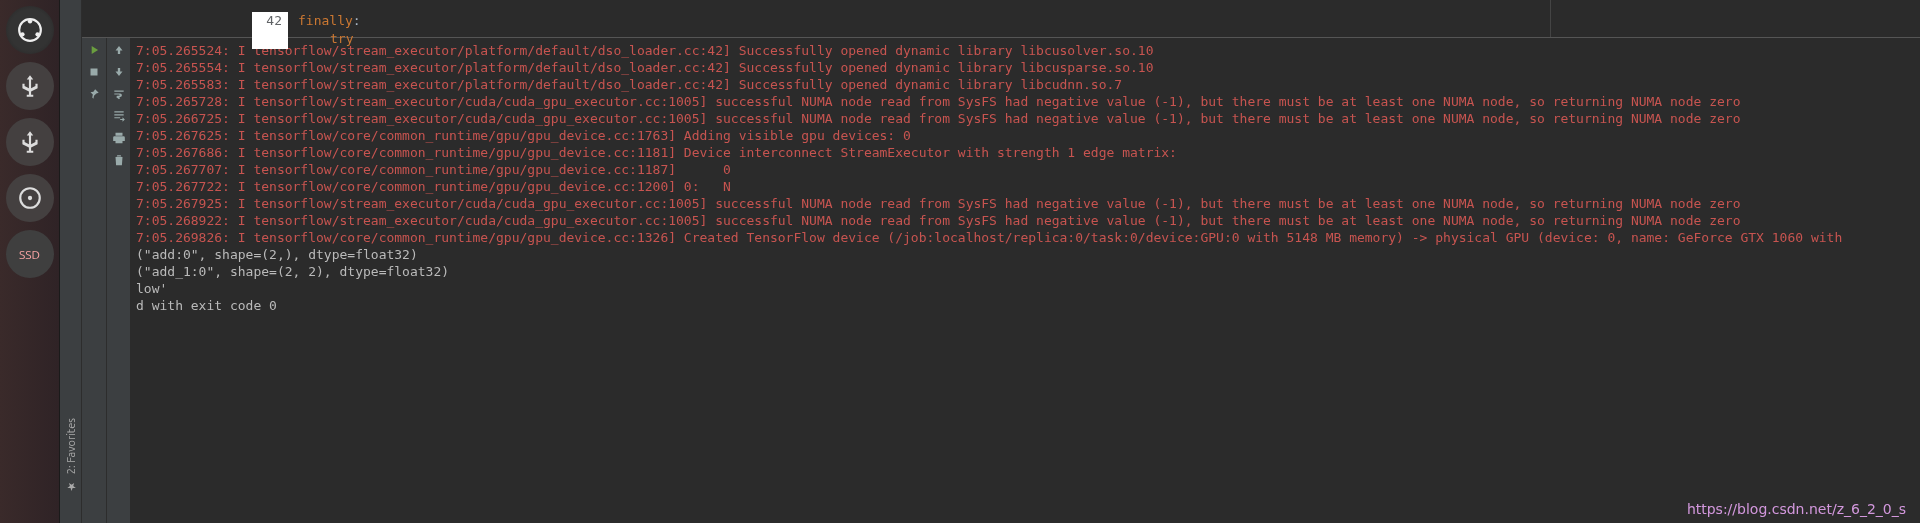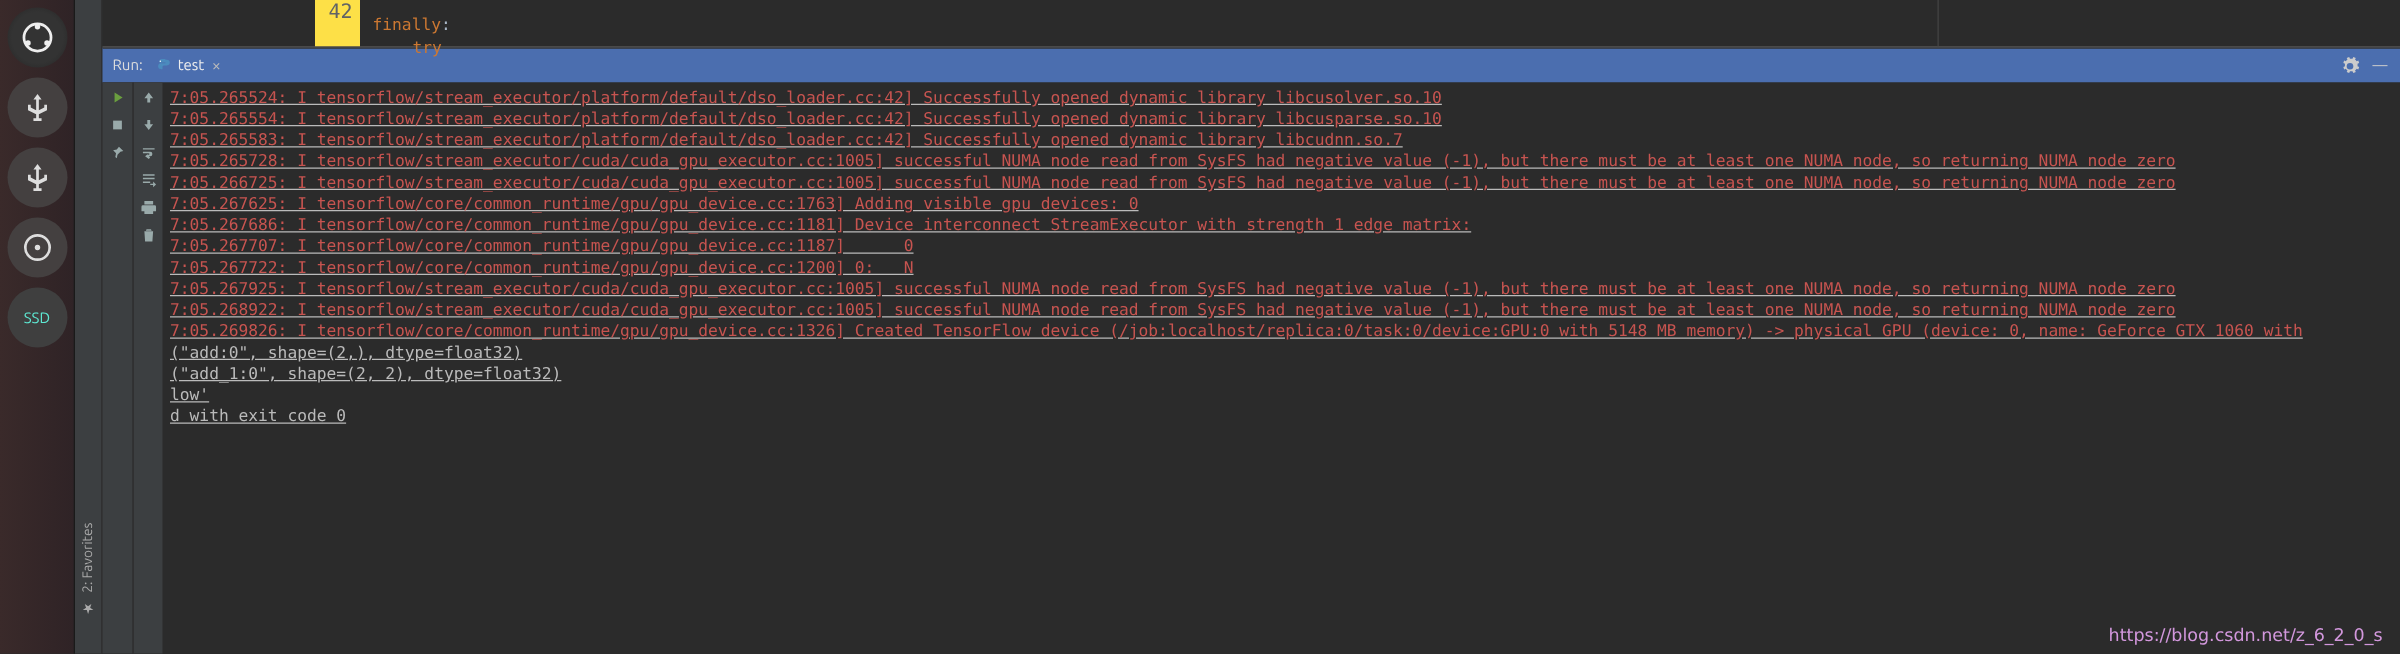--- a/index.html
+++ b/index.html
@@ -28,21 +28,21 @@
   .launch-item {
     width: 48px; height: 48px;
     border-radius: 24px;
     background: #444040;
     display:flex;align-items:center;justify-content:center;
     color:#ddd;
     font-size:18px;
   }
   .launch-item.ubuntu { background: radial-gradient(circle at 50% 50%, #333 60%, #222 100%); }
   .launch-item svg { width:26px;height:26px;fill:#ddd; }
-  .launch-item.ssd { background:#3f3f3f;font-size:12px;color:#5eead4; }
+  .launch-item.ssd { background:#3f3f3f;font-size:12px;color:#fca5a5; }
 
   
   .sidestrip {
     width: 22px;
     background: #3c3f41;
     border-right: 1px solid #2d2d2d;
     display:flex;
     flex-direction: column;
     justify-content:flex-end;
     align-items:center;
@@ -67,28 +67,28 @@
   
   .editor {
     height: 38px;
     background:#2b2b2b;
     border-bottom: 1px solid #555;
     position:relative;
     font-family: "DejaVu Sans Mono", monospace;
     font-size:13px;
   }
   .editor .gutter {
-    position:absolute;left:170px;top:0;height:100%;
+    position:absolute;left:170px;top:12px;height:100%;
     width:36px;
-    background:#fde047;
+    background:#ffffff;
     color:#606366;
     text-align:right;
     padding-right:6px;
     line-height:18px;
-    font-size:16px;
+    font-size:13px;
   }
   .editor .code {
     position:absolute;left:216px;top:12px;
     line-height:18px;color:#a9b7c6;
   }
   .editor .kw { color:#cc7832; }
   .editor .scroll-minimap {
     position:absolute; right:10px; top:0; width:360px; height:100%;
     border-left:1px solid #444;
   }
@@ -110,21 +110,20 @@
   .run-header .close-x { margin-left:6px;color:#bbb;font-size:13px; }
   .run-header .spacer { flex:1; }
   .run-header .tool-icon { width:16px;height:16px;margin-left:8px;display:flex;align-items:center;justify-content:center;color:#ccc;cursor:pointer; }
 
   
   .run-body {
     flex:1;
     display:flex;
     background:#2b2b2b;
     min-height:0;
-    text-decoration:underline;
   }
   .run-gutter {
     width:24px;
     background:#3c3f41;
     display:flex;flex-direction:column;align-items:center;
     padding-top:4px;gap:6px;
   }
   .run-gutter2 {
     width:24px;
     background:#3c3f41;
@@ -204,38 +203,20 @@
     <div class="gutter">
       <div>42</div>
     </div>
     <div class="code">
       <div><span class="kw">finally</span><span>:</span></div>
       <div style="padding-left:32px;"><span class="kw">try</span></div>
     </div>
     <div class="scroll-minimap"></div>
   </div>
 
-  <div class="run-header">
-    <span>Run:</span>
-    <span class="pyicon">
-      <svg viewBox="0 0 24 24">
-          <path fill="#4b8bbe" d="M12 2c-4 0-4 2-4 2v3h8V8h-6s-4 0-4 4 4 4 4 4h2v-3s0-2 2-2h4s4 0 4-4-4-4-4-4h-2V2h-4z"></path>
-          <circle cx="9" cy="5" r="1" fill="#fff"></circle>
-        </svg>
-    </span>
-    <span class="tabname">test</span>
-    <span class="close-x">×</span>
-    <span class="spacer"></span>
-    <span class="tool-icon">
-      <svg viewBox="0 0 24 24">
-          <path fill="#ccc" d="M12 8a4 4 0 100 8 4 4 0 000-8zm9 4l2 1-1 3-2-1a8 8 0 01-2 2l1 2-3 1-1-2a8 8 0 01-3 0l-1 2-3-1 1-2a8 8 0 01-2-2l-2 1-1-3 2-1a8 8 0 010-3l-2-1 1-3 2 1a8 8 0 012-2l-1-2 3-1 1 2a8 8 0 013 0l1-2 3 1-1 2a8 8 0 012 2l2-1 1 3-2 1a8 8 0 010 3z"></path>
-        </svg>
-    </span>
-    <span class="tool-icon">—</span>
-  </div>
 
   <div class="run-body">
     <div class="run-gutter">
       <span class="ticon green">
           <svg viewBox="0 0 24 24">
             <path d="M8 5v14l11-7z"></path>
           </svg>
         </span>
       <span class="ticon">
           <svg viewBox="0 0 24 24">

